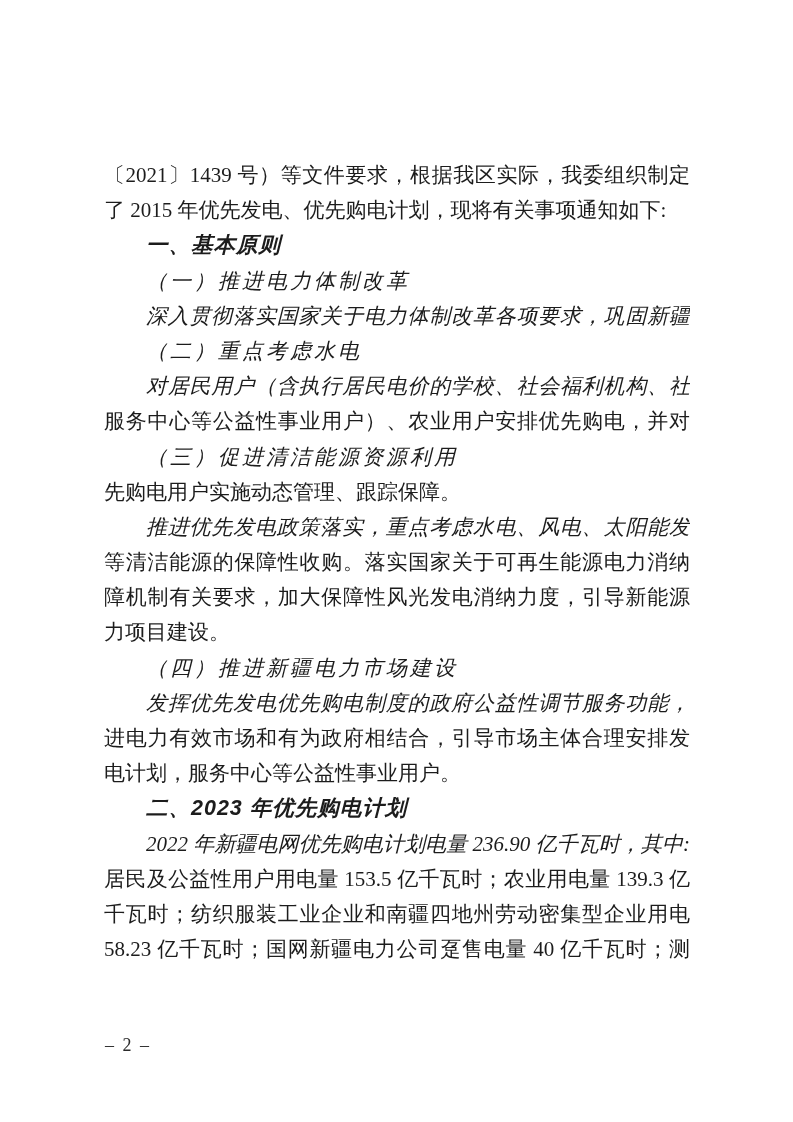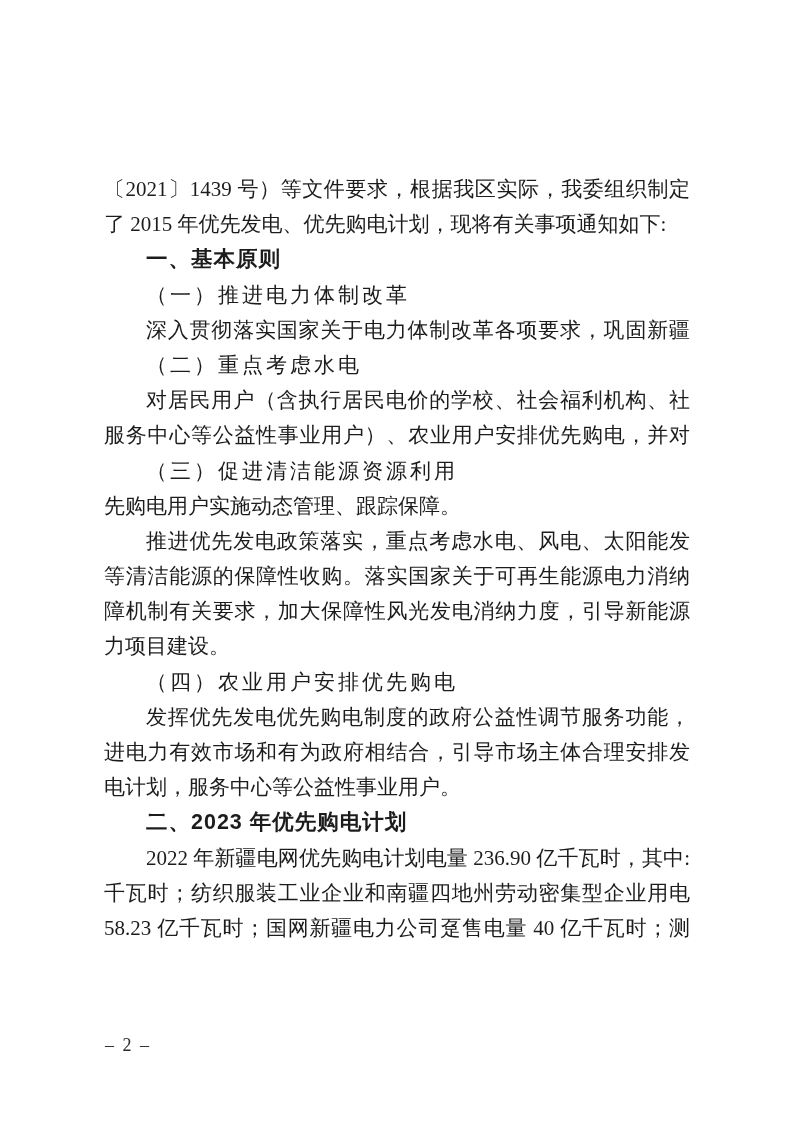--- a/index.html
+++ b/index.html
@@ -14,21 +14,21 @@
     position: relative;
     width: 793px;
     height: 1122px;
     background: #ffffff;
     font-family: "Liberation Serif", "DejaVu Serif", serif;
     color: #1c1c1c;
   }
   .text-block {
     position: absolute;
     left: 104px;
-    top: 172px;
+    top: 158px;
     width: 586px;
   }
   .line {
     margin: 0;
     padding: 0;
     height: 35.2px;
     line-height: 35.2px;
     font-size: 21px;
     white-space: nowrap;
     font-family: "Liberation Serif", "DejaVu Serif", serif;
@@ -36,20 +36,21 @@
   .line.fill {
     white-space: normal;
     text-align: justify;
     text-align-last: justify;
     
     text-justify: inter-character;
     overflow: hidden;
   }
   .line.indent {
     padding-left: 42px;
+    font-style: italic;
   }
   .line.h1 {
     font-family: "Liberation Sans", "DejaVu Sans", sans-serif;
     font-weight: 700;
     font-size: 21.5px;
     letter-spacing: 1px;
   }
   .line.h2 {
     letter-spacing: 3px;
   }
@@ -76,24 +77,25 @@
     <p class="line fill indent">深入贯彻落实国家关于电力体制改革各项要求，巩固新疆电</p>
     <p class="line h2 indent">（二）重点考虑水电</p>
     <p class="line fill indent">对居民用户（含执行居民电价的学校、社会福利机构、社区</p>
     <p class="line fill">服务中心等公益性事业用户）、农业用户安排优先购电，并对优</p>
     <p class="line h2 indent">（三）促进清洁能源资源利用</p>
     <p class="line">先购电用户实施动态管理、跟踪保障。</p>
     <p class="line fill indent">推进优先发电政策落实，重点考虑水电、风电、太阳能发电</p>
     <p class="line fill">等清洁能源的保障性收购。落实国家关于可再生能源电力消纳保</p>
     <p class="line fill">障机制有关要求，加大保障性风光发电消纳力度，引导新能源电</p>
     <p class="line">力项目建设。</p>
-    <p class="line h2 indent">（四）农业用户安排优先购电</p>
+    <p class="line h2 indent">（四）推进新疆电力市场建设</p>
     <p class="line fill indent">发挥优先发电优先购电制度的政府公益性调节服务功能，促</p>
     <p class="line fill">进电力有效市场和有为政府相结合，引导市场主体合理安排发购</p>
     <p class="line">电计划，服务中心等公益性事业用户。</p>
     <p class="line h1 indent">二、2023 年优先购电计划</p>
     <p class="line fill indent">2022 年新疆电网优先购电计划电量 236.90 亿千瓦时，其中:</p>
+    <p class="line fill">居民及公益性用户用电量 153.5 亿千瓦时；农业用电量 139.3 亿</p>
     <p class="line fill">千瓦时；纺织服装工业企业和南疆四地州劳动密集型企业用电量</p>
     <p class="line fill">58.23 亿千瓦时；国网新疆电力公司趸售电量 40 亿千瓦时；测算</p>
   </div>
 
   <div class="footer-page-number">– 2 –</div>
 </div>
 
 </body></html>

